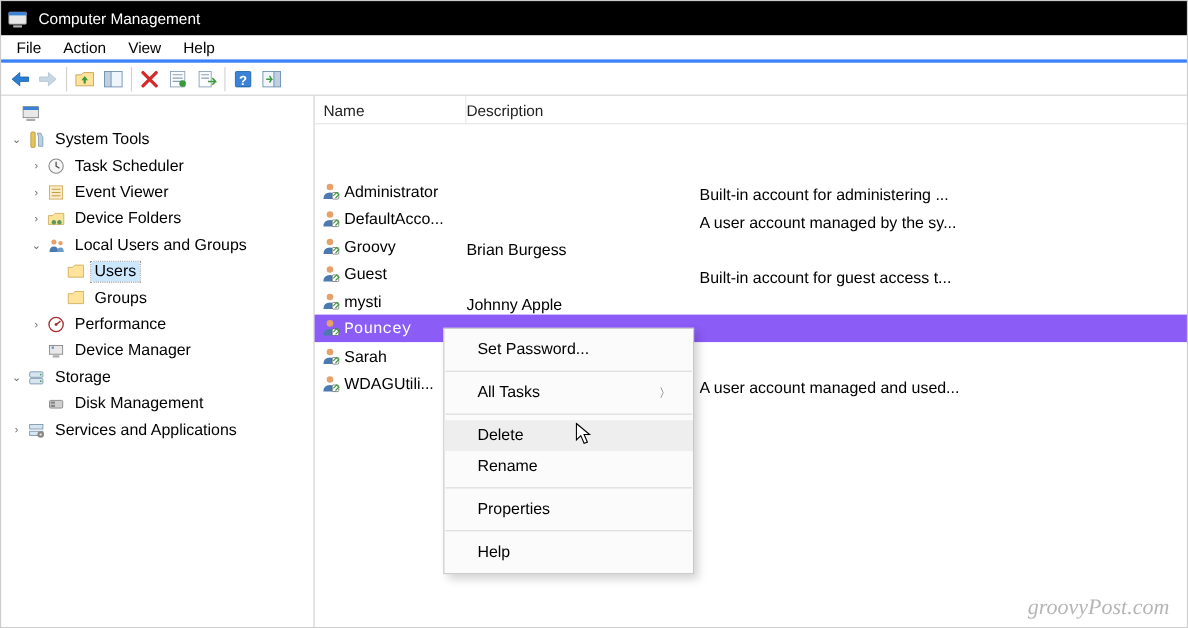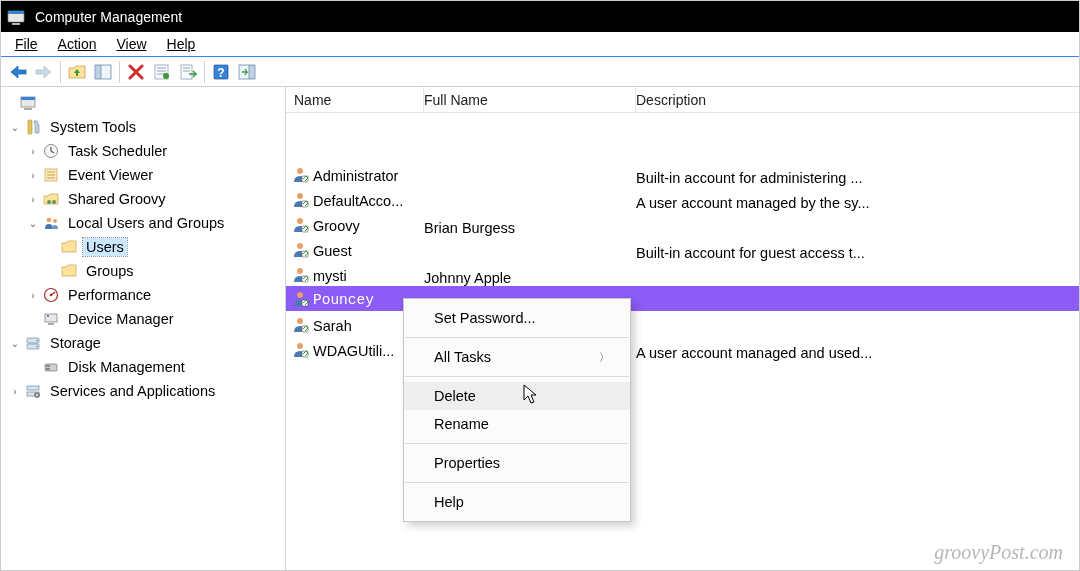--- a/index.html
+++ b/index.html
@@ -24,24 +24,23 @@
     align-items: center;
     padding: 0 6px;
     font-size: 14px;
   }
   .title-bar .app-icon { width: 18px; height: 18px; margin-right: 10px; display:flex; align-items:center; }
   
   .menu-bar {
     height: 25px;
     display: flex;
     align-items: center;
-    border-bottom: 1px solid #3b82f6;
+    border-bottom: 3px solid #3b82f6;
     padding: 0 4px;
     font-size: 14px;
-    text-decoration: underline;
   }
   .menu-bar .menu-item { padding: 2px 10px; cursor: default; }
   
   .toolbar {
     height: 30px;
     display: flex;
     align-items: center;
     border-bottom: 1px solid #d0d0d0;
     padding: 0 4px;
     gap: 0px;
@@ -294,21 +293,21 @@
 
     <div class="tree-row" style="padding-left:22px">
       <span class="expander">›</span>
       <span class="tree-icon">
           <svg width="16" height="16" viewBox="0 0 16 16">
             <path d="M1 5 L5 5 L7 3 L15 3 L15 13 L1 13 Z" fill="#ffe39a" stroke="#c7a24e" stroke-width="0.7"></path>
             <circle cx="6" cy="11" r="2" fill="#5a9a5a"></circle>
             <circle cx="11" cy="11" r="2" fill="#5a9a5a"></circle>
           </svg>
         </span>
-      <span class="label">Shared Groovy</span>
+      <span class="label">Device Folders</span>
     </div>
 
     <div class="tree-row" style="padding-left:22px">
       <span class="expander">⌄</span>
       <span class="tree-icon">
           <svg width="17" height="16" viewBox="0 0 17 16">
             <circle cx="6" cy="5" r="2.3" fill="#e8a06a"></circle>
             <path d="M2 14 Q2 9 6 9 Q10 9 10 14 Z" fill="#4a7ab0"></path>
             <circle cx="12" cy="6" r="2" fill="#e8a06a"></circle>
             <path d="M9 14 Q9 10 12 10 Q15 10 15 14 Z" fill="#6b9acb"></path>
@@ -394,23 +393,20 @@
         </span>
       <span class="label">Services and Applications</span>
     </div>
   </div>
 
   <div class="list-pane">
     <div class="list-header">
       <div class="hdr col-name">
           <span>Name</span>
         </div>
-      <div class="hdr col-full">
-          <span>Full Name</span>
-        </div>
       <div class="hdr col-desc" style="border-right:none">
           <span>Description</span>
         </div>
     </div>
     <div class="list-body" id="list-body">
         <div class="list-row">
           <div class="cell c-name">
             <span><svg class="user-icon" width="18" height="18" viewBox="0 0 18 18">
                 <circle cx="9" cy="6" r="3" fill="#e8a06a"></circle>
                 <path d="M3 17 Q3 11 9 11 Q15 11 15 17 Z" fill="#4a7ab0"></path>

